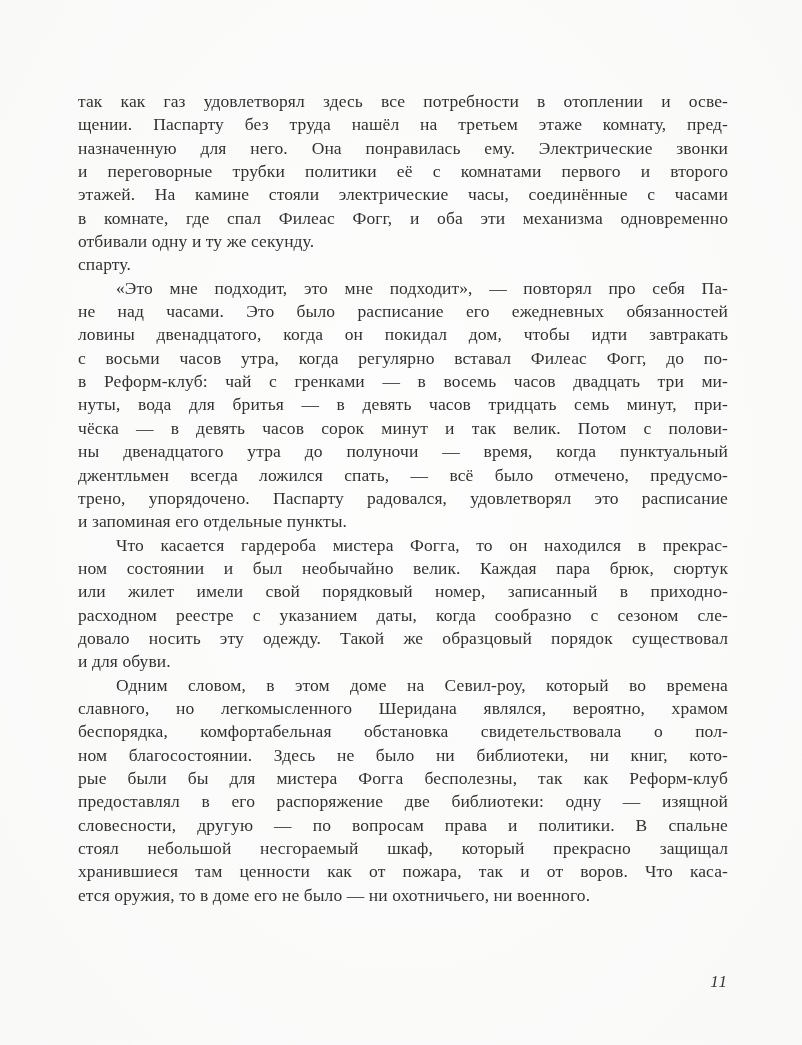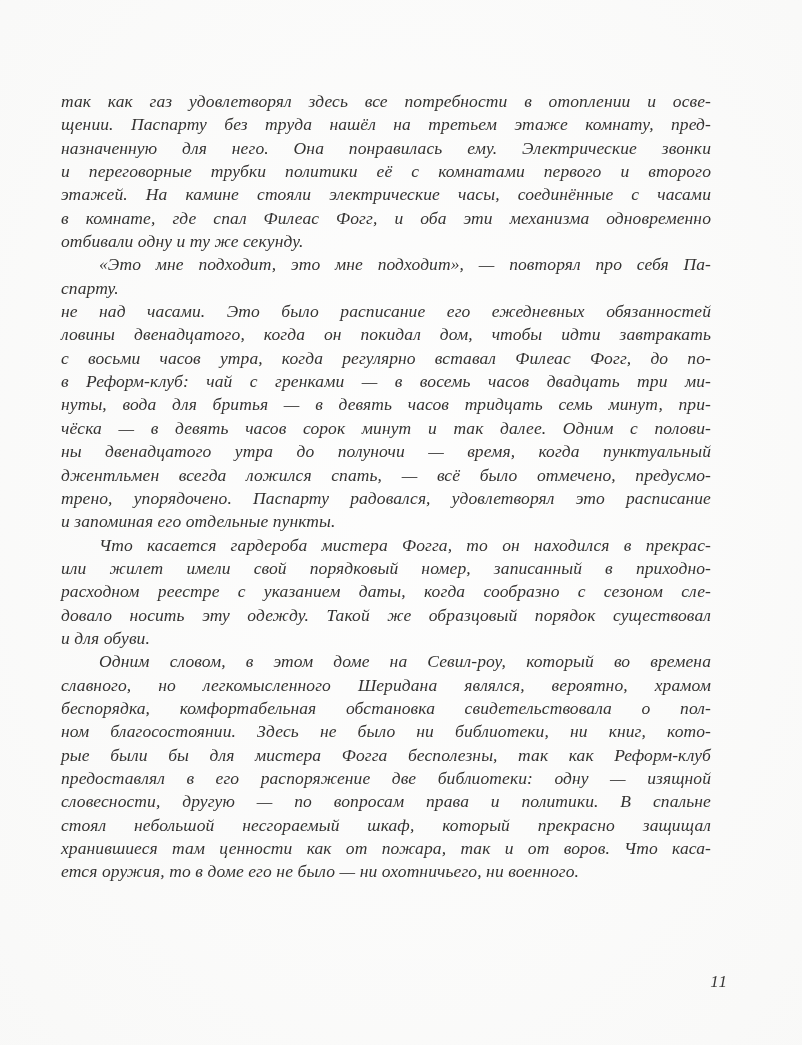--- a/index.html
+++ b/index.html
@@ -16,28 +16,27 @@
   .book-page {
     position: relative;
     width: 802px;
     height: 1045px;
     background:
       radial-gradient(ellipse at 50% 45%, rgba(255,255,255,0.6) 0%, rgba(246,246,245,0.5) 100%),
       #fbfbfa;
   }
   .text-block {
     position: absolute;
-    left: 61px;
+    left: 78px;
     top: 90px;
     width: 650px;
     color: #333231;
     font-size: 17.5px;
     line-height: 23.35px;
     letter-spacing: 0.1px;
-    font-style: italic;
   }
   .paragraph { margin: 0; }
   .line {
     text-align: justify;
     text-align-last: justify;
     -moz-text-align-last: justify;
   }
   .line.last {
     text-align-last: left;
     -moz-text-align-last: left;
@@ -65,37 +64,38 @@
       <div class="paragraph">
         <div class="line">так как газ удовлетворял здесь все потребности в отоплении и осве-</div>
         <div class="line">щении. Паспарту без труда нашёл на третьем этаже комнату, пред-</div>
         <div class="line">назначенную для него. Она понравилась ему. Электрические звонки</div>
         <div class="line">и переговорные трубки политики её с комнатами первого и второго</div>
         <div class="line">этажей. На камине стояли электрические часы, соединённые с часами</div>
         <div class="line">в комнате, где спал Филеас Фогг, и оба эти механизма одновременно</div>
         <div class="line last">отбивали одну и ту же секунду.</div>
       </div>
       <div class="paragraph">
+        <div class="line last">спарту.</div>
         <div class="line indent">«Это мне подходит, это мне подходит», — повторял про себя Па-</div>
-        <div class="line last">спарту.</div>
       </div>
       <div class="paragraph">
         <div class="line">не над часами. Это было расписание его ежедневных обязанностей</div>
         <div class="line">ловины двенадцатого, когда он покидал дом, чтобы идти завтракать</div>
         <div class="line">с восьми часов утра, когда регулярно вставал Филеас Фогг, до по-</div>
         <div class="line">в Реформ-клуб: чай с гренками — в восемь часов двадцать три ми-</div>
         <div class="line">нуты, вода для бритья — в девять часов тридцать семь минут, при-</div>
-        <div class="line">чёска — в девять часов сорок минут и так далее. Одним с полови-</div>
+        <div class="line">чёска — в девять часов сорок минут и так велик. Потом с полови-</div>
         <div class="line">ны двенадцатого утра до полуночи — время, когда пунктуальный</div>
         <div class="line">джентльмен всегда ложился спать, — всё было отмечено, предусмо-</div>
         <div class="line">трено, упорядочено. Паспарту радовался, удовлетворял это расписание</div>
         <div class="line last">и запоминая его отдельные пункты.</div>
       </div>
       <div class="paragraph">
         <div class="line indent">Что касается гардероба мистера Фогга, то он находился в прекрас-</div>
+        <div class="line">ном состоянии и был необычайно велик. Каждая пара брюк, сюртук</div>
         <div class="line">или жилет имели свой порядковый номер, записанный в приходно-</div>
         <div class="line">расходном реестре с указанием даты, когда сообразно с сезоном сле-</div>
         <div class="line">довало носить эту одежду. Такой же образцовый порядок существовал</div>
         <div class="line last">и для обуви.</div>
       </div>
       <div class="paragraph">
         <div class="line indent">Одним словом, в этом доме на Севил-роу, который во времена</div>
         <div class="line">славного, но легкомысленного Шеридана являлся, вероятно, храмом</div>
         <div class="line">беспорядка, комфортабельная обстановка свидетельствовала о пол-</div>
         <div class="line">ном благосостоянии. Здесь не было ни библиотеки, ни книг, кото-</div>

